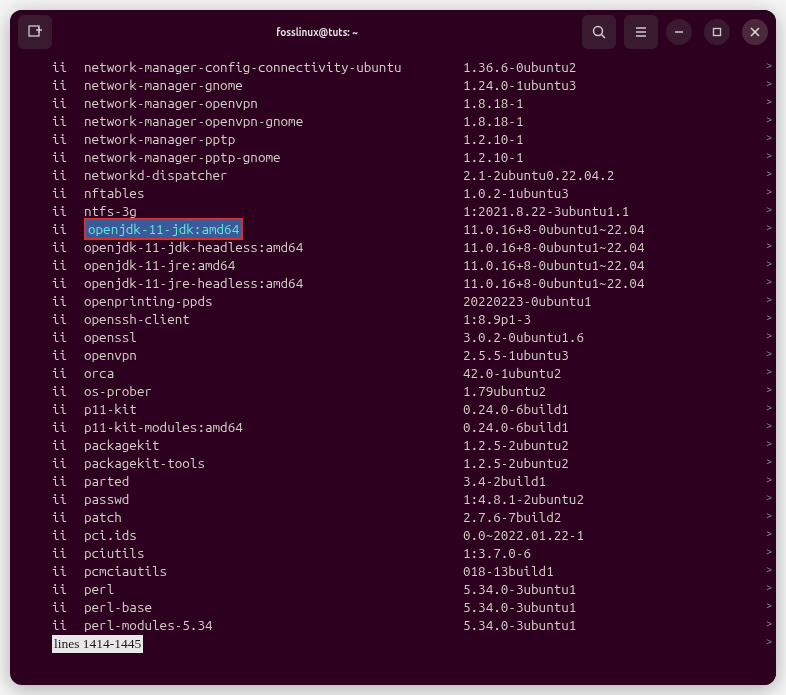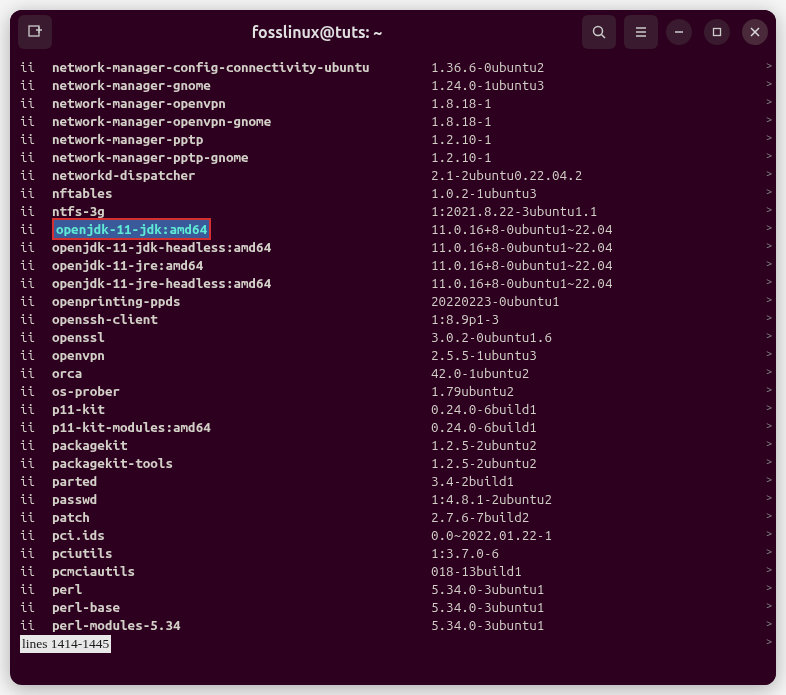--- a/index.html
+++ b/index.html
@@ -35,21 +35,21 @@
       align-items: center;
       justify-content: center;
       cursor: pointer;
     }
     .btn-square svg { width: 16px; height: 16px; }
     .title {
       flex: 1;
       text-align: center;
       color: #e0e0e0;
       font-family: Ubuntu, sans-serif;
-      font-size: 16px;
+      font-size: 10px;
       font-weight: bold;
     }
     .window-controls {
       display: flex;
       gap: 12px;
       align-items: center;
     }
     .ctrl {
       width: 26px;
       height: 26px;
@@ -60,33 +60,34 @@
       justify-content: center;
       cursor: pointer;
     }
     .ctrl.close { background: #4a2a3a; }
     .ctrl svg { width: 10px; height: 10px; }
     .terminal-area {
       flex: 1;
       display: flex;
       overflow: hidden;
       position: relative;
+      padding-left: 32px;
     }
     .terminal {
       flex: 1;
       padding: 4px 10px 4px 10px;
       color: #d3d0c8;
       font-size: 13.5px;
       line-height: 18px;
       white-space: pre;
       overflow: hidden;
     }
     .row { display: flex; }
     .col1 { width: 32px; }
-    .col2 { width: 370px; font-weight: bold; }
+    .col2 { width: 370px; }
     .col3 { flex: 1; margin-left: 9px; }
     .highlighted {
       background: #3a5a9a;
       color: #5eead4;
       border: 2px solid #d43030;
       padding: 0 2px;
       margin: -2px 0;
       display: inline-block;
     }
     .status-line {

